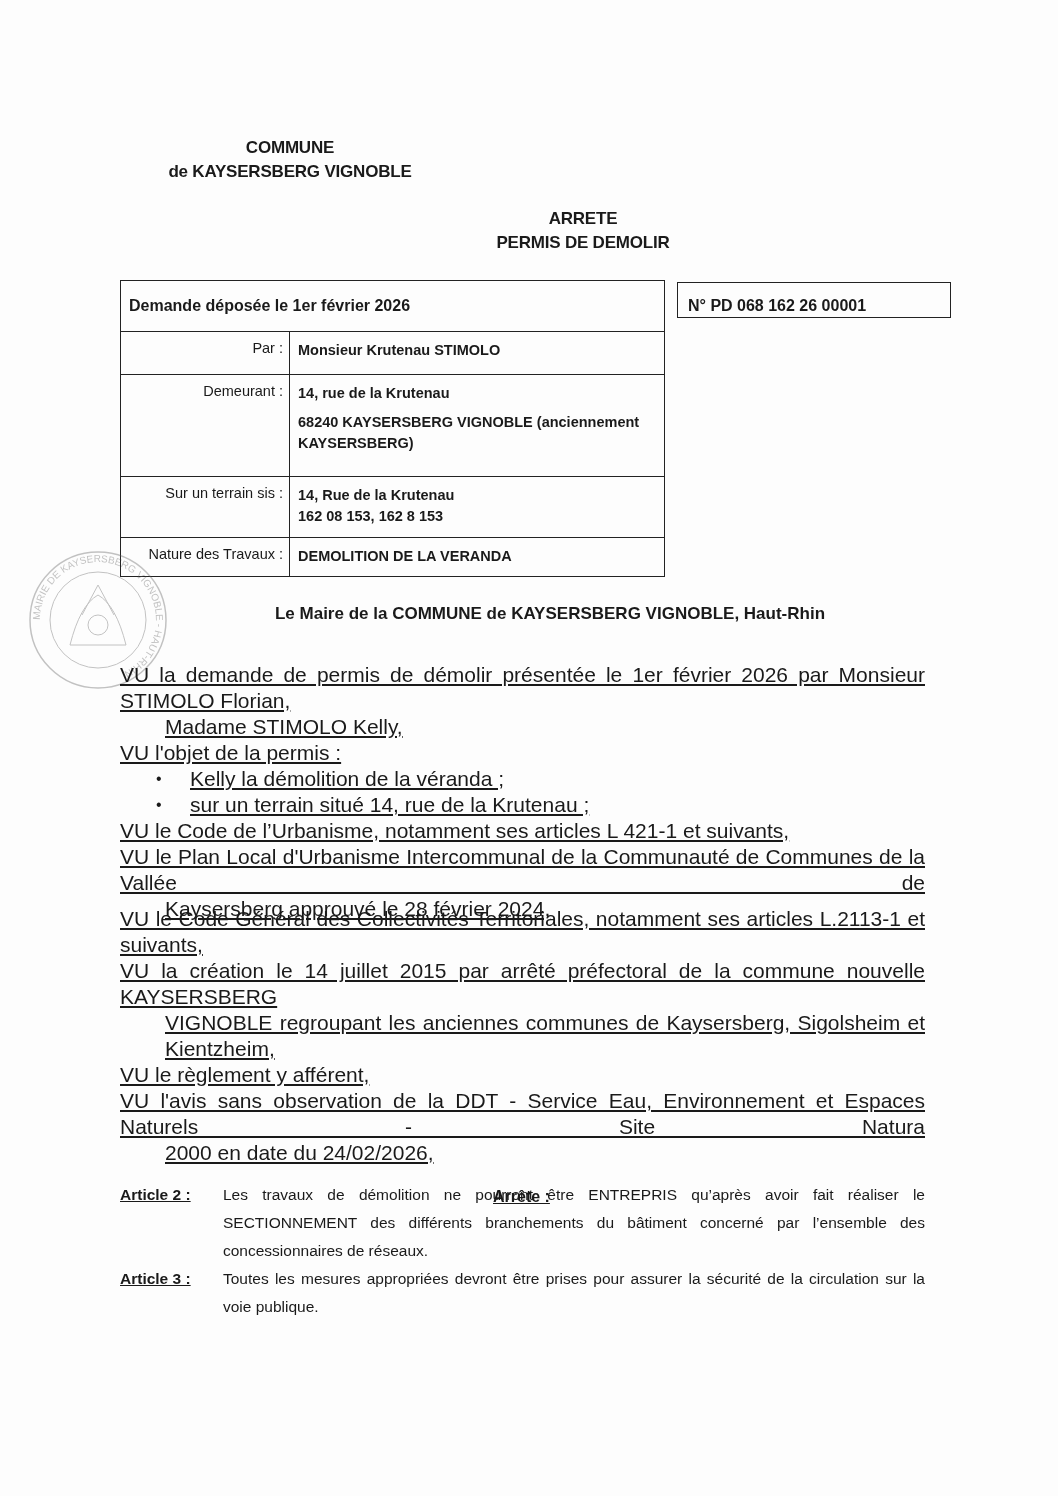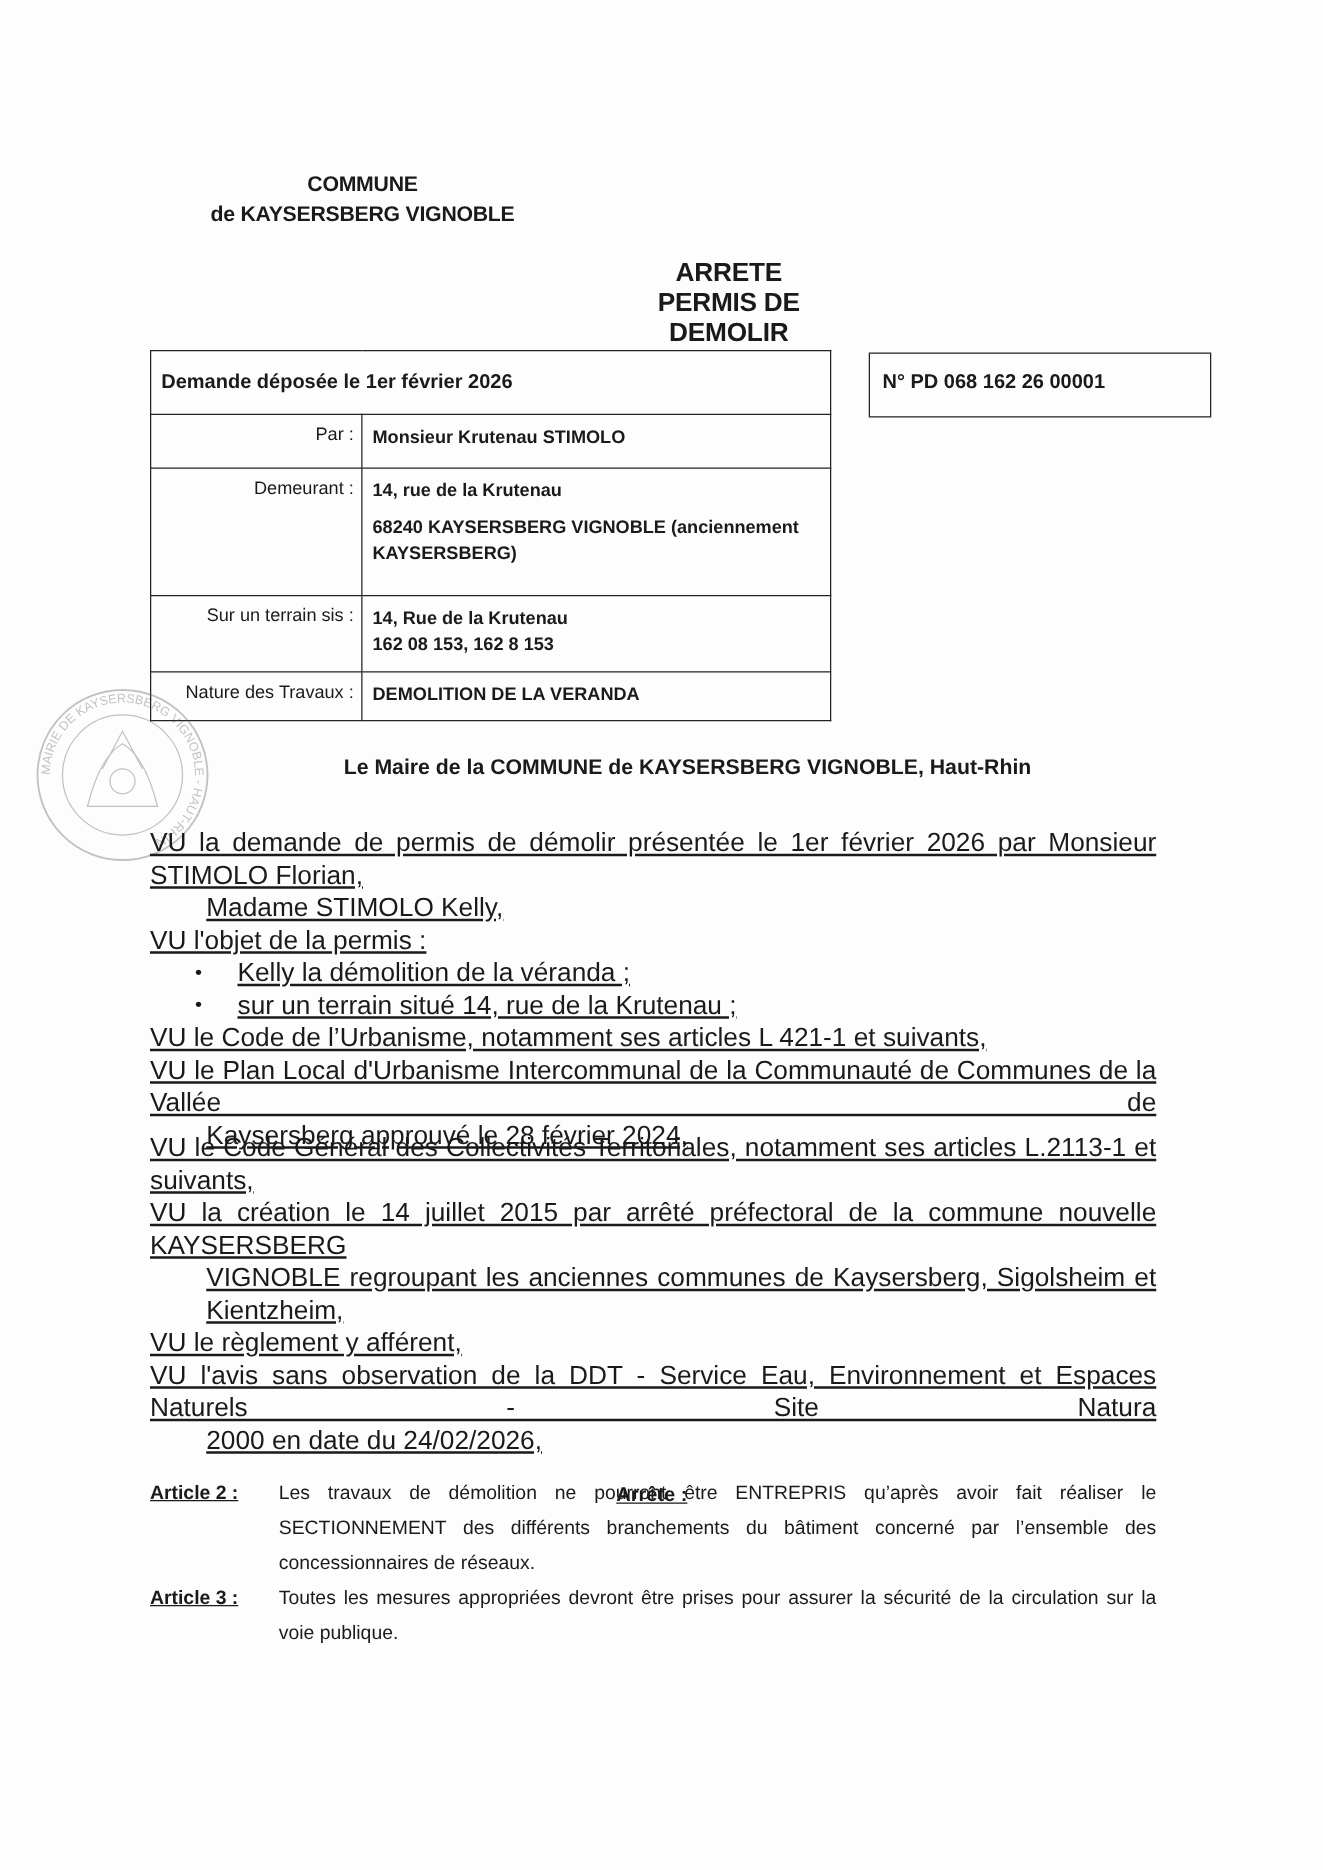--- a/index.html
+++ b/index.html
@@ -4,35 +4,35 @@
 <style>
   html, body { margin: 0; padding: 0; background: #ffffff; }
   body {
     width: 1058px; height: 1496px; position: relative; overflow: hidden;
     font-family: "Liberation Sans", sans-serif; color: #1a1a1a;
     background: #fdfdfd;
   }
   .abs { position: absolute; }
 
   .commune-header { left: 165px; top: 136px; width: 250px; text-align: center; font-size: 17px; font-weight: bold; line-height: 24px; letter-spacing: -0.2px; }
-  .arrete-header { left: 488px; top: 207px; width: 190px; text-align: center; font-size: 21px; font-weight: bold; line-height: 24px; letter-spacing: -0.2px; }
+  .arrete-header { left: 488px; top: 207px; width: 190px; text-align: center; font-size: 17px; font-weight: bold; line-height: 24px; letter-spacing: -0.2px; }
 
   
   .req-table { left: 120px; top: 280px; width: 545px; border: 1.5px solid #222; border-collapse: collapse; font-size: 15px; }
   .req-table td { border: 1.5px solid #222; vertical-align: top; padding: 0; }
   .req-title-cell { height: 50px; padding: 0 8px !important; vertical-align: middle !important; font-weight: bold; font-size: 16px; }
   .lbl { width: 162px; text-align: right; padding-right: 6px !important; padding-top: 8px !important; font-size: 14.5px; }
   .val { padding-left: 8px !important; padding-top: 8px !important; font-weight: bold; font-size: 14.5px; line-height: 21px; }
   .row-par td { height: 34px; }
   .row-dem td { height: 93px; }
   .row-ter td { height: 52px; }
   .row-nat td { height: 30px; }
   .val .gap { margin-top: 8px; }
 
-  .pd-box { left: 677px; top: 282px; width: 274px; height: 52px; border: 1.5px solid #222; box-sizing: border-box; font-size: 16px; font-weight: bold; padding: 14px 0 0 10px; margin-left: 18px; }
+  .pd-box { left: 677px; top: 282px; width: 274px; height: 36px; border: 1.5px solid #222; box-sizing: border-box; font-size: 16px; font-weight: bold; padding: 14px 0 0 10px; }
 
   
   .stamp { left: 20px; top: 545px; width: 155px; height: 150px; opacity: 0.35; }
 
   .mayor-line { left: 250px; top: 604px; width: 600px; text-align: center; font-size: 17px; font-weight: bold; }
 
   .body-text { left: 120px; width: 805px; font-size: 21px; line-height: 26px; text-decoration: underline; }
   .vu { margin: 0; text-align: justify; text-align-last: left; }
   .vu .cont { display: block; padding-left: 45px; }
   .bullets { margin: 0; padding: 0; list-style: none; }

